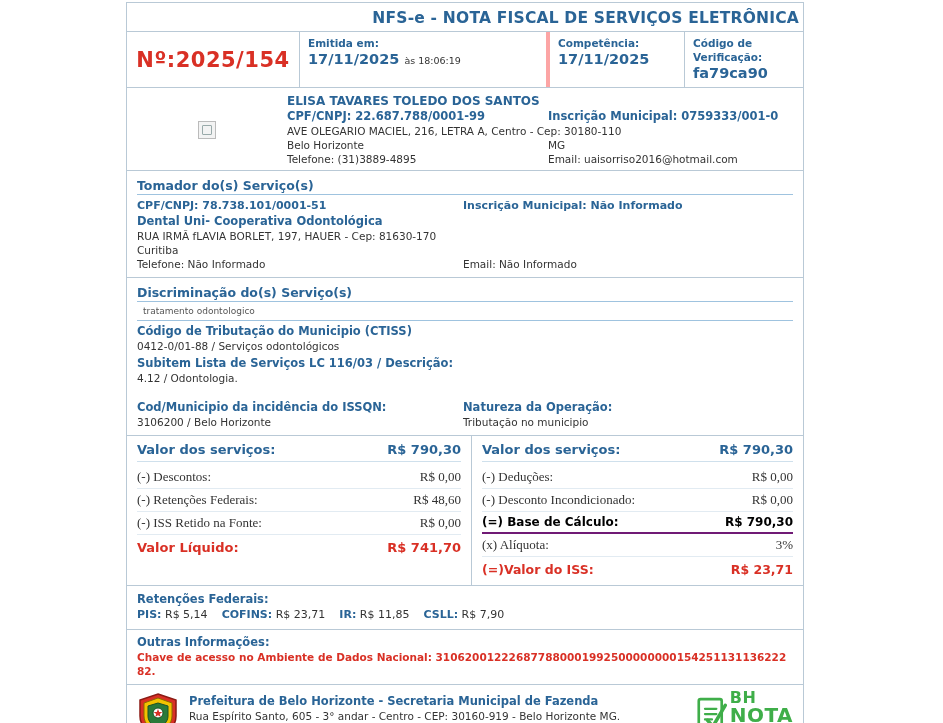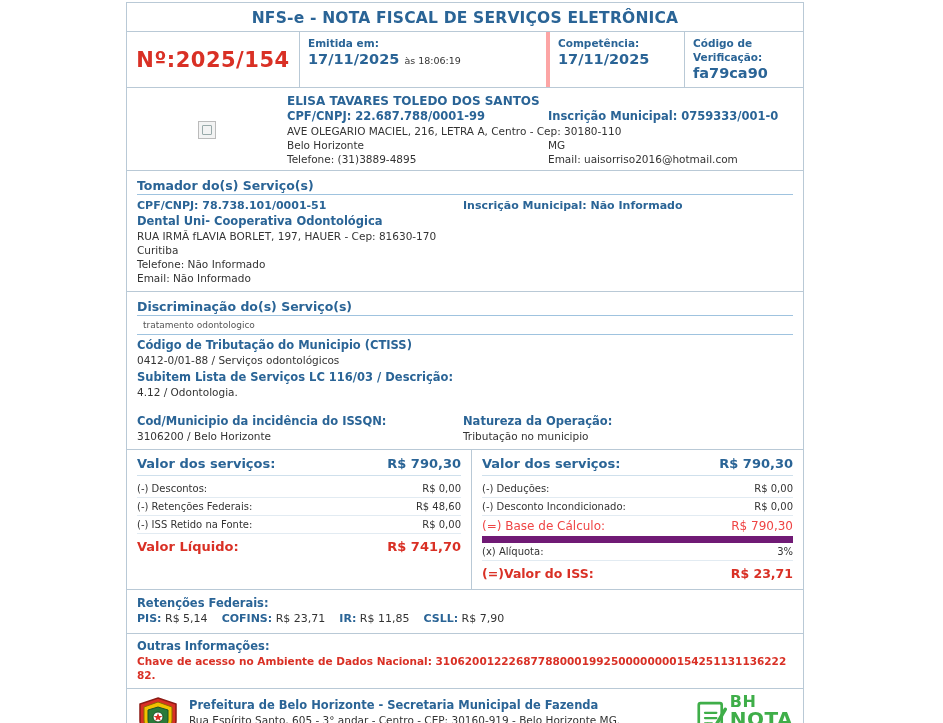--- a/index.html
+++ b/index.html
@@ -30,21 +30,21 @@
     border-bottom: 1px solid #b9c9d6;
     box-sizing: border-box;
   }
   .title-row {
     display: flex;
     align-items: stretch;
     border-bottom: 1px solid #b9c9d6;
   }
   .title-main {
     flex: 1;
-    text-align: center;
+    text-align: right;
     padding: 6px 4px 4px 4px;
     color: #2a6496;
     font-size: 15.5px;
     font-weight: bold;
     letter-spacing: .2px;
   }
   .numrow {
     display: flex;
     align-items: stretch;
     border-bottom: 1px solid #b9c9d6;
@@ -204,31 +204,32 @@
   }
   .vrow.big {
     font-size: 13px;
     font-weight: bold;
     color: #2a6496;
     padding-bottom: 4px;
     border-bottom: 1px solid #cfe0ec;
     margin-bottom: 4px;
   }
   .vrow.norm {
-    font-size: 10px;
+    font-size: 13px;
     color: #333;
     padding: 3px 0;
     border-bottom: 1px solid #e2ebf2;
+    font-family: Liberation Serif, serif;
   }
   .vrow.strongblue {
     font-size: 12px;
-    color: #ef4444;
-    font-weight: normal;
+    color: #000000;
+    font-weight: bold;
     padding: 3px 0;
-    border-bottom: 7px solid #701a75;
+    border-bottom: 2px solid #701a75;
   }
   .vrow.red {
     font-size: 13px;
     color: #d93025;
     font-weight: bold;
     padding-top: 5px;
   }
   .ret-fed {
     padding: 5px 10px 6px 10px;
     border-bottom: 1px solid #b9c9d6;
@@ -357,21 +358,21 @@
       <div class="sec-head">Tomador do(s) Serviço(s)</div>
       <div style="display:flex;">
         <div class="kv-strong" style="flex:1;">CPF/CNPJ: 78.738.101/0001-51</div>
         <div class="kv-strong" style="width:330px;">Inscrição Municipal: Não Informado</div>
       </div>
       <div class="kv-blue-bold">Dental Uni- Cooperativa Odontológica</div>
       <div class="kv-small">RUA IRMÃ fLAVIA BORLET, 197, HAUER - Cep: 81630-170</div>
       <div style="display:flex;">
         <div class="kv-small" style="flex:1;">Curitiba</div>
       </div>
-      <div style="display:flex;flex-direction:column;">
+      <div style="display:flex;">
         <div class="kv-small" style="flex:1;">Telefone: Não Informado</div>
         <div class="kv-small" style="width:330px;">Email: Não Informado</div>
       </div>
     </div>
 
     <div class="sec sec-pad">
       <div class="sec-head">Discriminação do(s) Serviço(s)</div>
       <div class="disc-line">tratamento odontologico</div>
       <div class="subhead">Código de Tributação do Municipio (CTISS)</div>
       <div class="kv-small">0412-0/01-88 / Serviços odontológicos</div>

